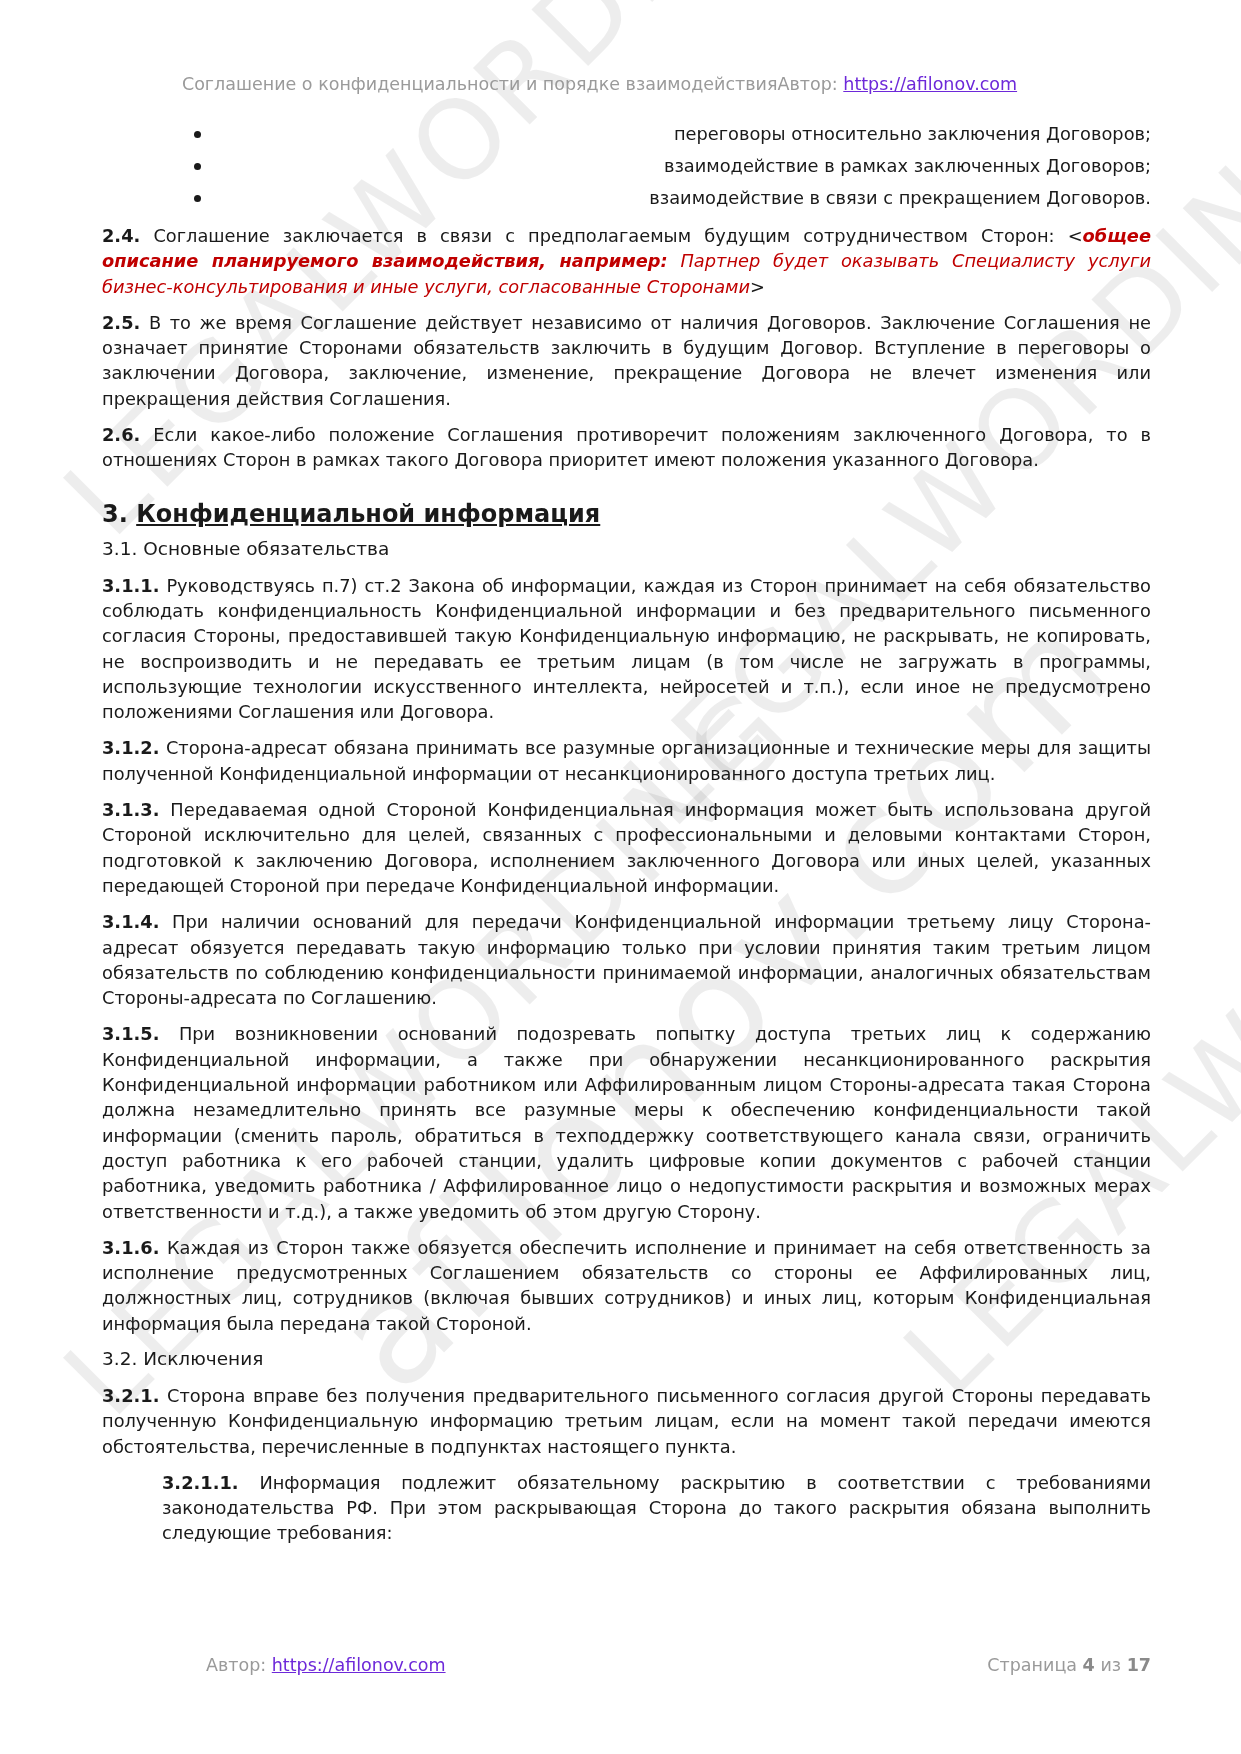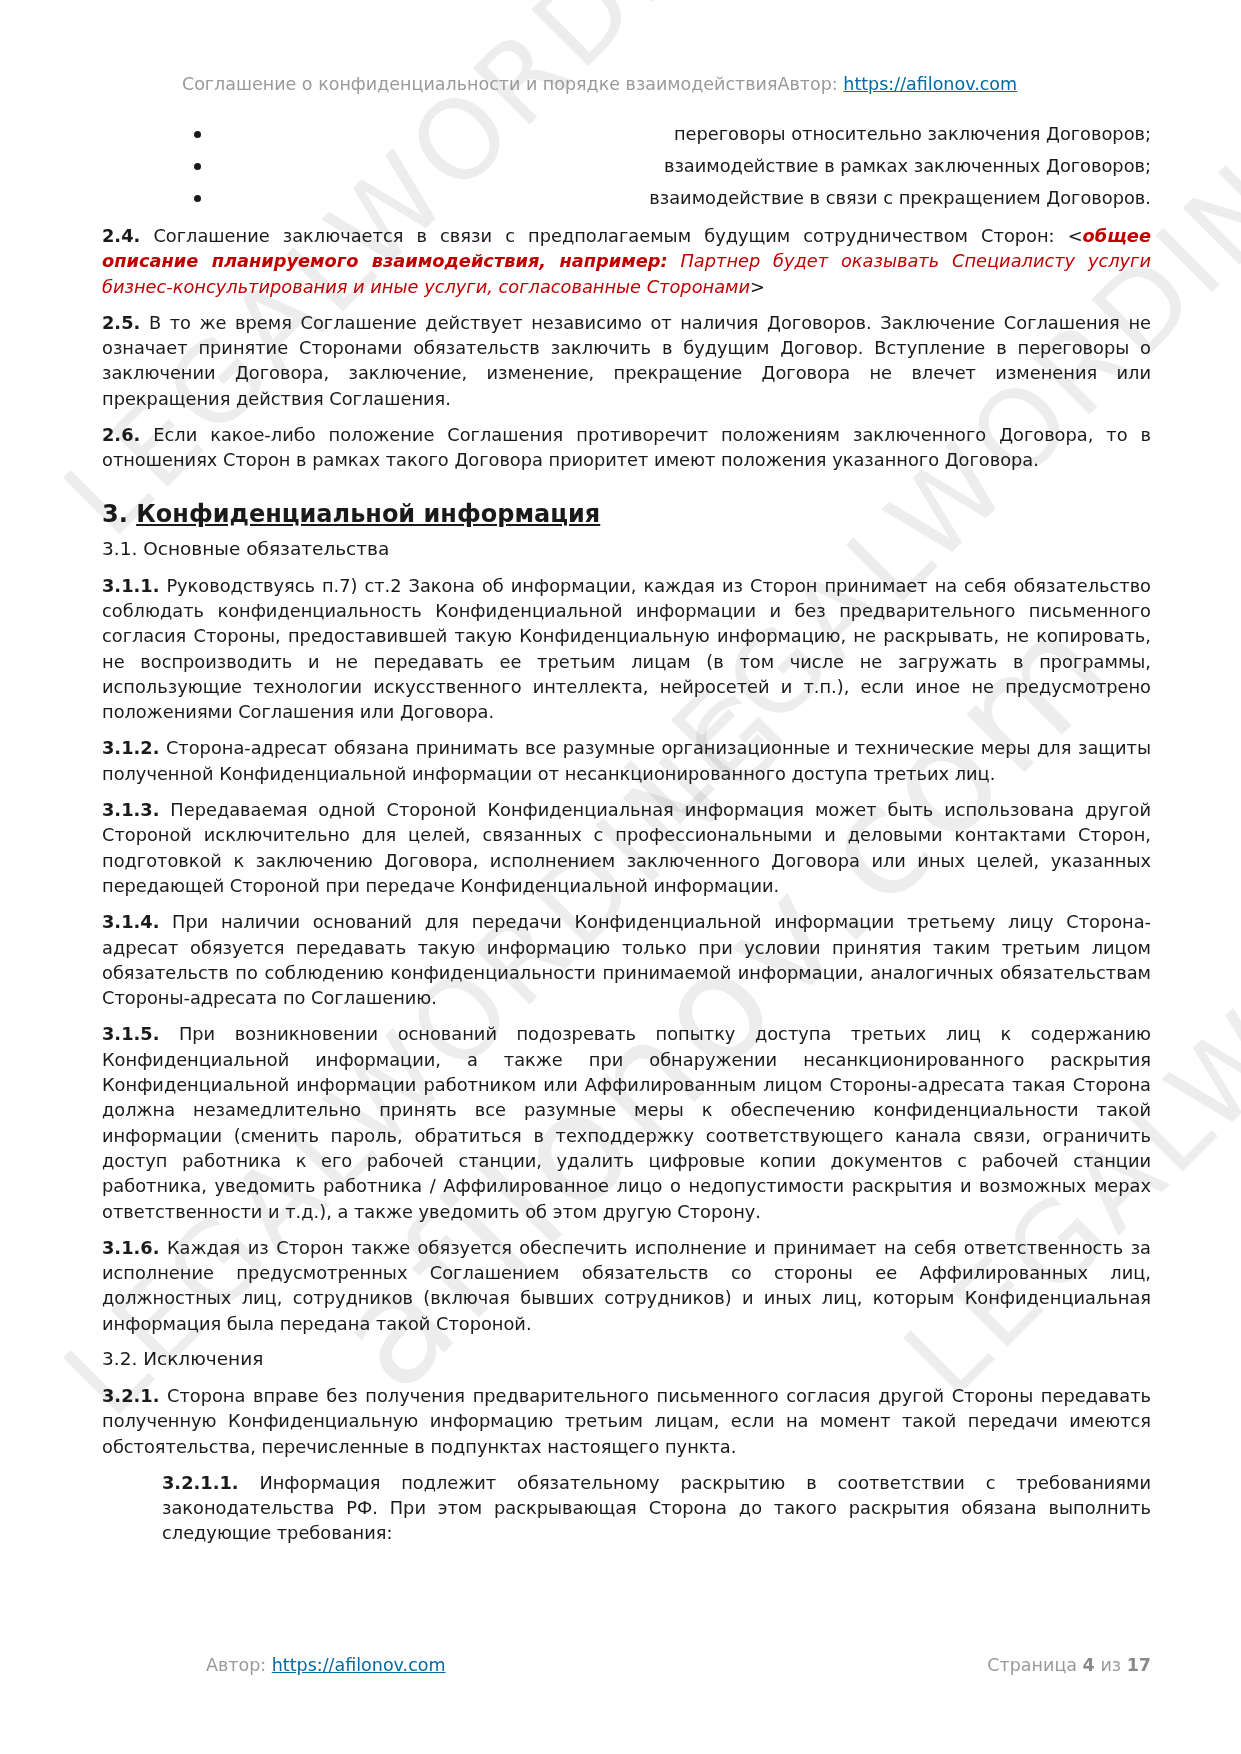--- a/index.html
+++ b/index.html
@@ -14,21 +14,21 @@
     white-space: nowrap; transform-origin: left top; pointer-events: none; z-index: 0;
   }
   .page-header {
     position: absolute; top: 74px; left: 102px; right: 144px;
     font-size: 17.5px; color: #9a9a9a; display: flex; justify-content: center; z-index: 2;
   }
   .page-footer {
     position: absolute; top: 1655px; left: 206px; right: 90px;
     font-size: 17.5px; color: #9a9a9a; display: flex; justify-content: space-between; z-index: 2;
   }
-  a.link { color: #0369a1; text-decoration: underline; }
+  a.link { color: #6d28d9; text-decoration: underline; }
   .page-footer b { color: #8a8a8a; }
   .content {
     position: absolute; left: 102px; top: 118px; width: 1049px;
     font-size: 17.8px; line-height: 25.3px; z-index: 2;
   }
   .content p { margin: 0 0 11px 0; text-align: justify; }
   .num { font-weight: bold; }
   ul.bullets { margin: 0 0 9px 0; padding-left: 118px; list-style: none; text-align: right; }
   ul.bullets li { position: relative; line-height: 32px; }
   ul.bullets li::before {

